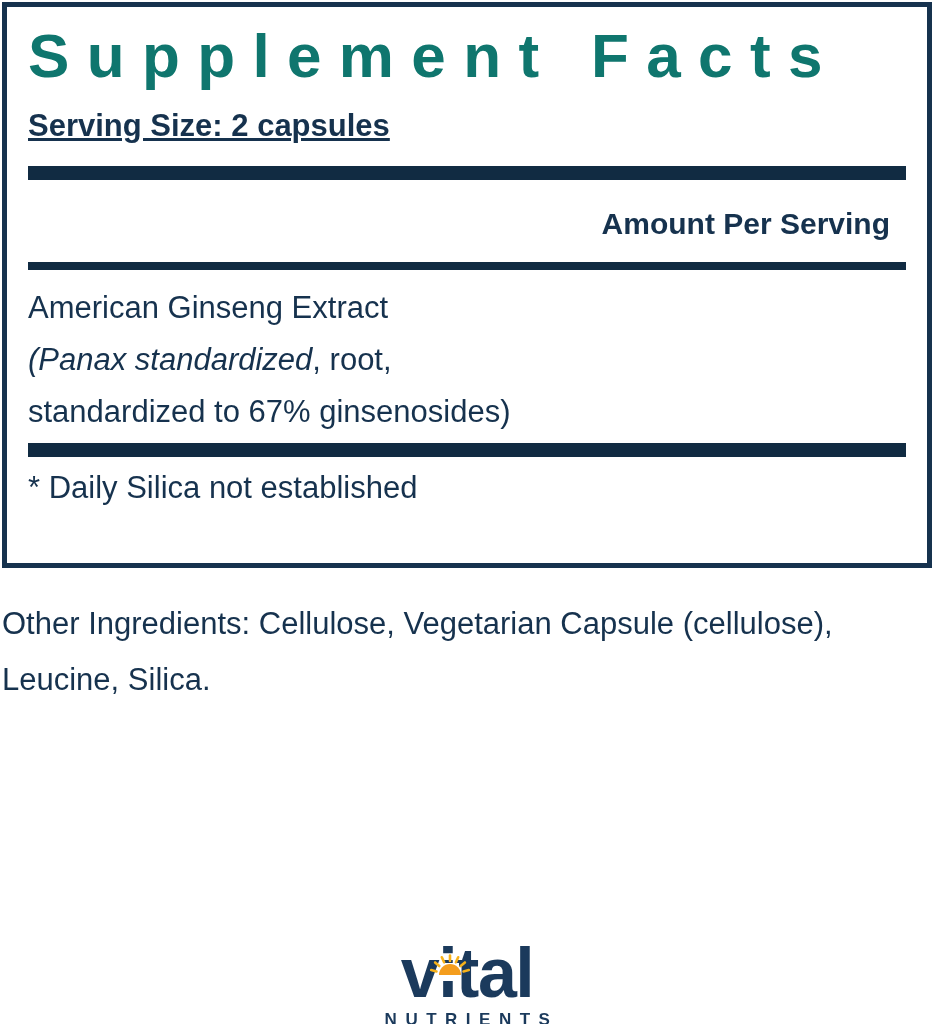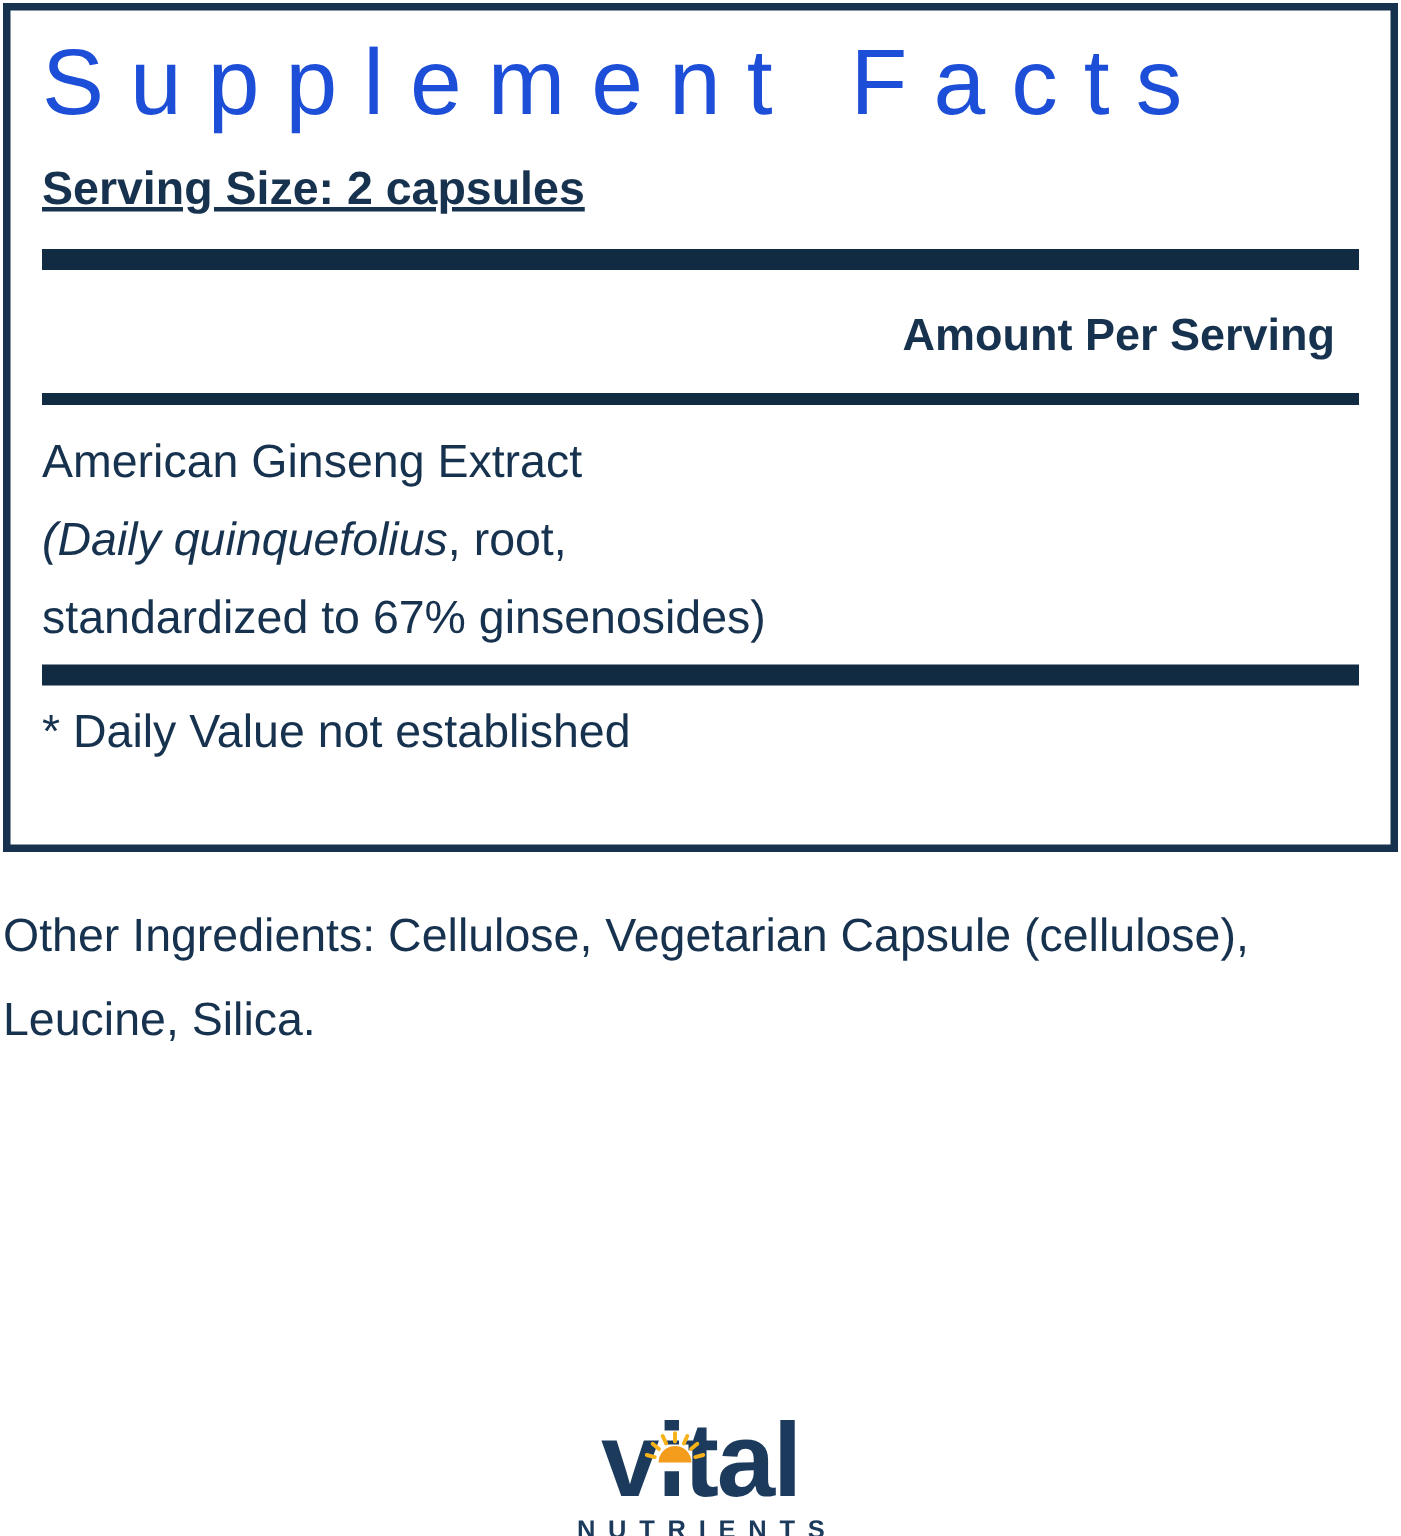--- a/index.html
+++ b/index.html
@@ -22,25 +22,25 @@
     top: 2px; left: 2px;
     width: 930px; height: 566px;
     box-sizing: border-box;
     border: 5px solid #16324e;
     padding: 0 21px;
     background: #ffffff;
   }
   .facts-title {
     margin: 16px 0 0 0;
     font-size: 62px;
-    font-weight: normal;
+    font-weight: bold;
     letter-spacing: 0.28em;
     line-height: 1.08;
     white-space: nowrap;
-    color: #1d4ed8;
+    color: #0f766e;
   }
   .serving-block {
     margin-top: 12px;
   }
   .serving-line {
     font-size: 31px;
     font-weight: bold;
     line-height: 47px;
     text-decoration: underline;
   }
@@ -144,28 +144,28 @@
 
     <div class="bar-thick first"></div>
 
     <div class="amount-header">Amount Per Serving</div>
 
     <div class="bar-medium"></div>
 
     <div class="ingredient-row">
       <div class="ingredient-name-block">
         <div>American Ginseng Extract</div>
-        <div><span class="latin-italic">(Daily quinquefolius</span><span>, root,</span></div>
+        <div><span class="latin-italic">(Panax standardized</span><span>, root,</span></div>
         <div>standardized to 67% ginsenosides)</div>
       </div>
     </div>
 
     <div class="bar-thick second"></div>
 
-    <div class="footnote">* Daily Value not established</div>
+    <div class="footnote">* Daily Silica not established</div>
   </div>
 
   <div class="other-ingredients">Other Ingredients: Cellulose, Vegetarian Capsule (cellulose), Leucine, Silica.</div>
 
   <div class="logo">
     <span class="wordmark">
       <span>vital</span>
       <span class="sun">
         <svg width="44" height="36" viewBox="0 0 44 36" xmlns="http://www.w3.org/2000/svg">
 

